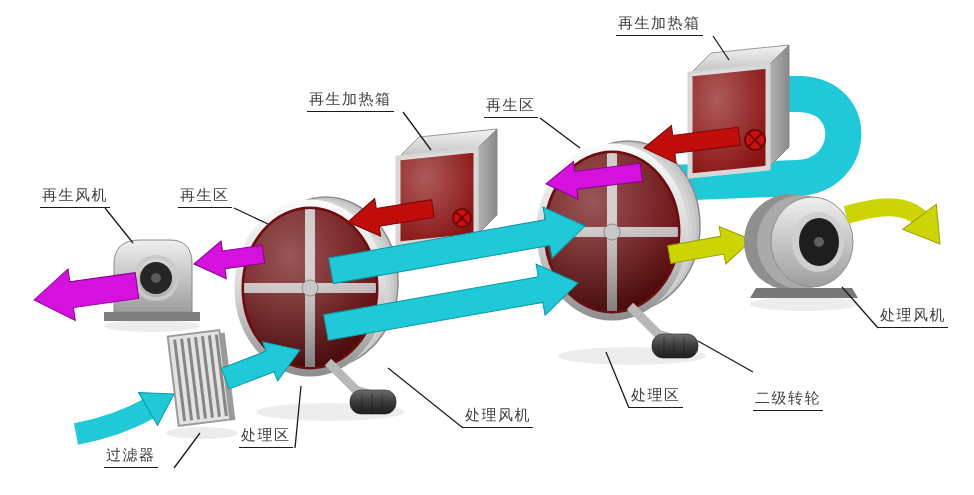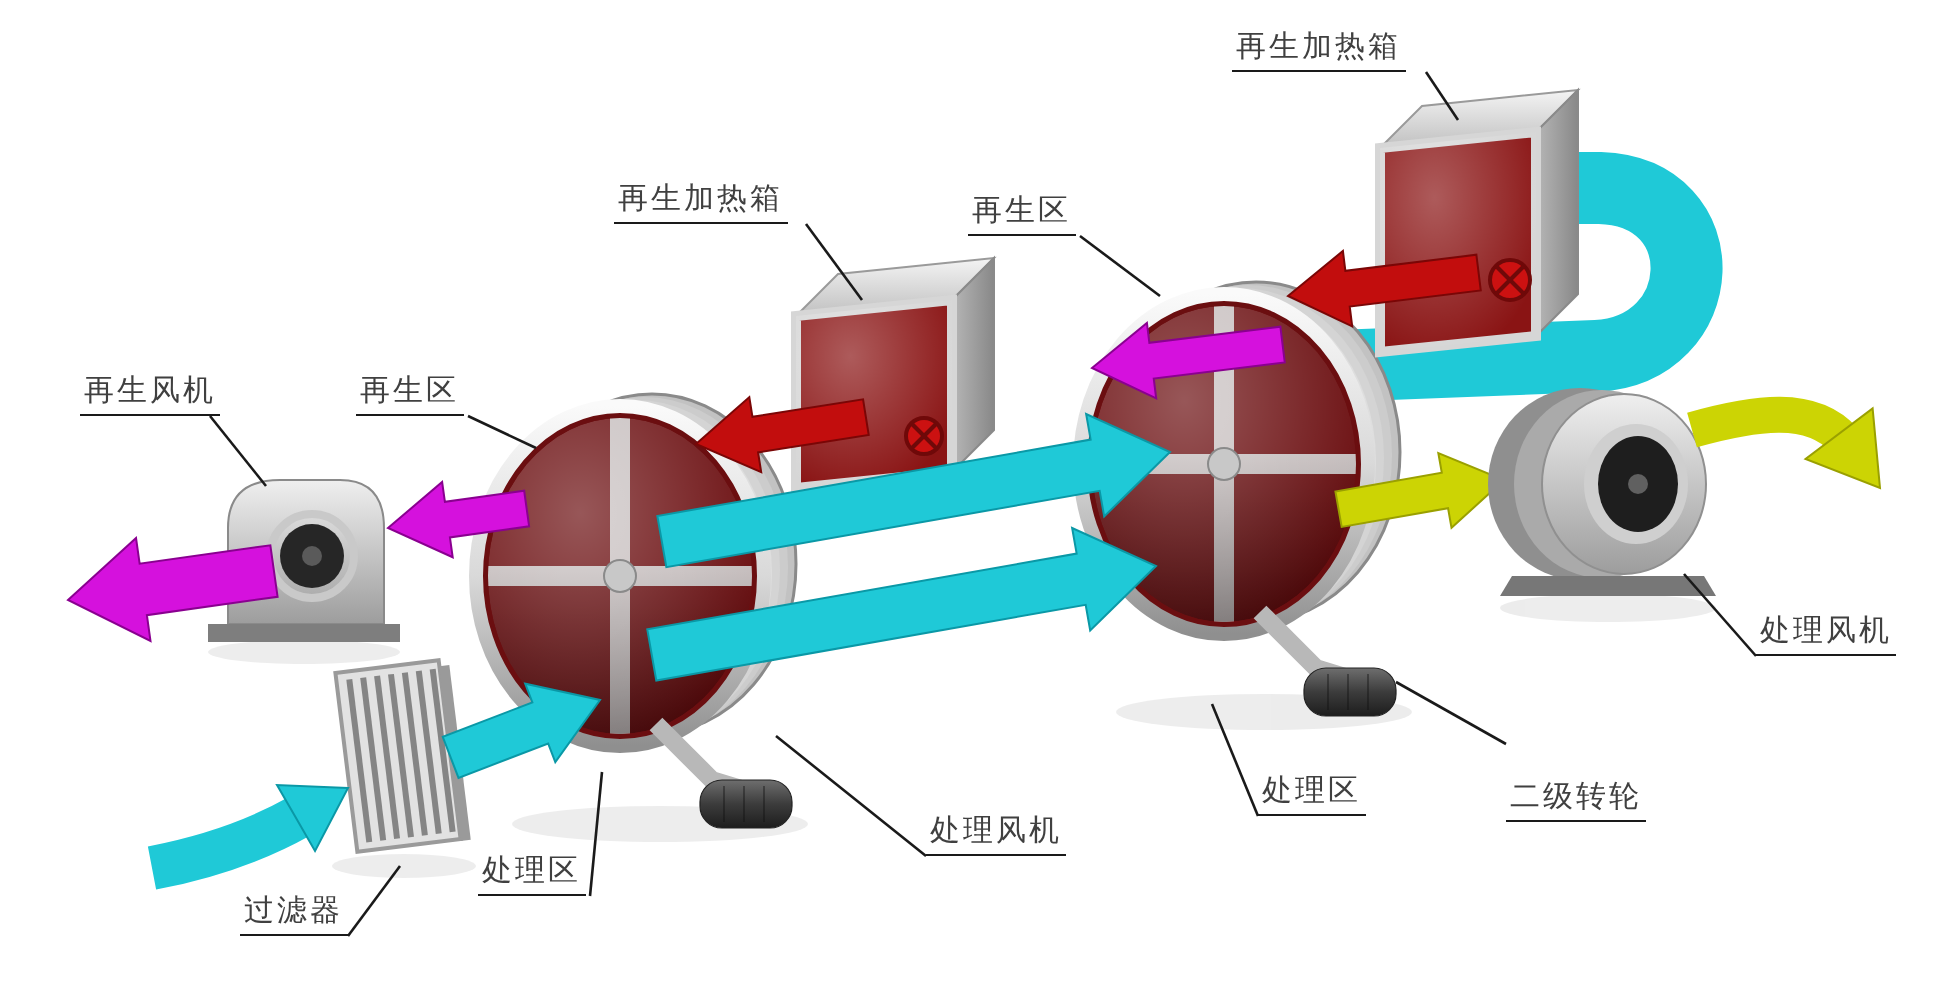--- a/index.html
+++ b/index.html
@@ -233,15 +233,15 @@
 <div class="lbl" style="left:616px;top:14px;"><span>再生加热箱</span></div>
 <div class="lbl" style="left:307px;top:90px;"><span>再生加热箱</span></div>
 <div class="lbl" style="left:484px;top:96px;"><span>再生区</span></div>
 <div class="lbl" style="left:40px;top:186px;"><span>再生风机</span></div>
 <div class="lbl" style="left:178px;top:186px;"><span>再生区</span></div>
 <div class="lbl" style="left:878px;top:306px;"><span>处理风机</span></div>
 <div class="lbl" style="left:753px;top:350px;margin-top:39px;"><span>二级转轮</span></div>
 <div class="lbl" style="left:629px;top:386px;"><span>处理区</span></div>
 <div class="lbl" style="left:463px;top:406px;"><span>处理风机</span></div>
 <div class="lbl" style="left:239px;top:426px;"><span>处理区</span></div>
-<div class="lbl" style="left:120px;top:446px;"><span>过滤器</span></div>
+<div class="lbl" style="left:104px;top:446px;"><span>过滤器</span></div>
 
 </div>
 
 </body></html>

